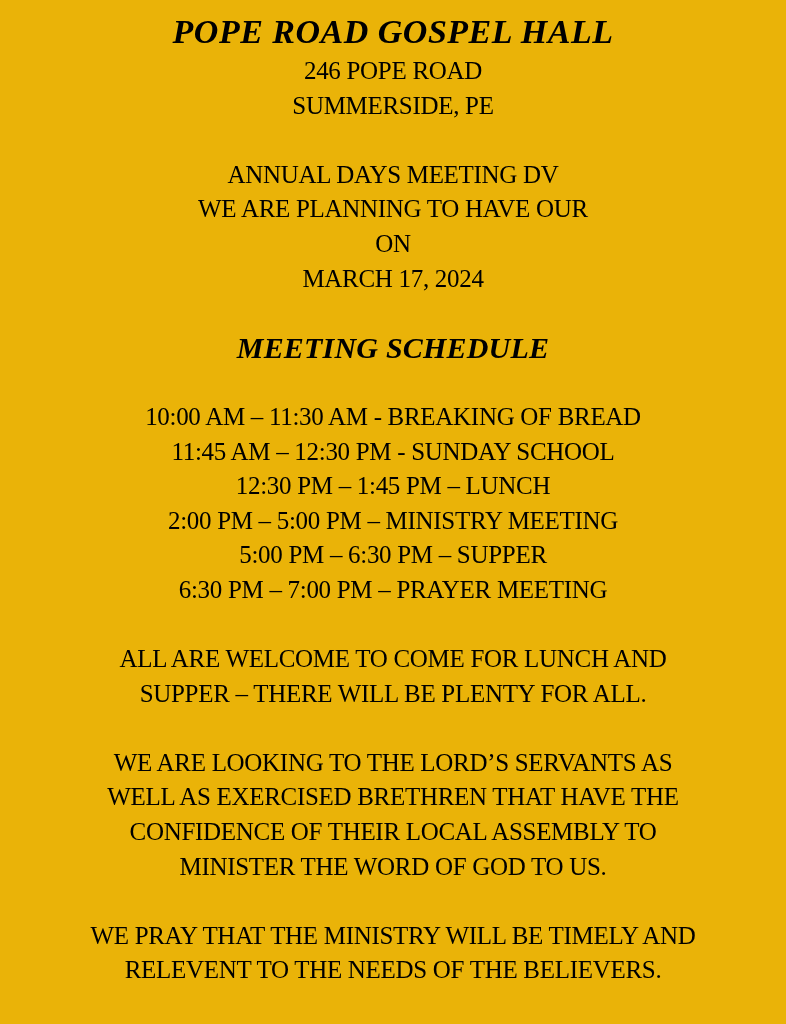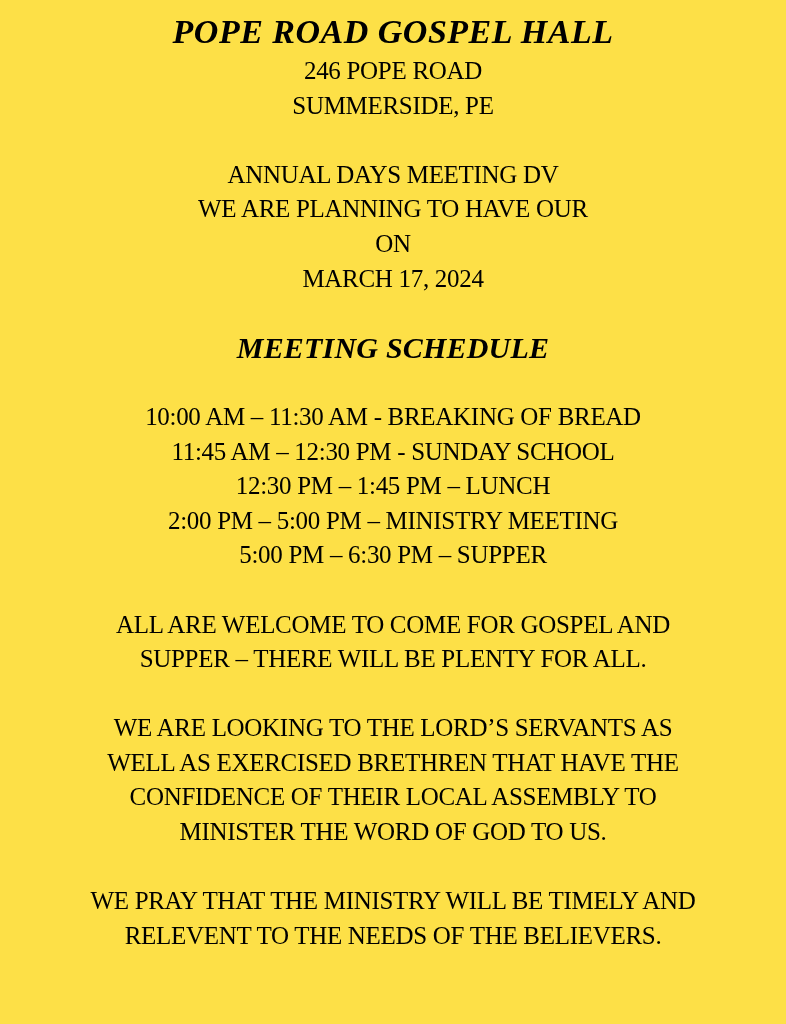--- a/index.html
+++ b/index.html
@@ -5,21 +5,21 @@
   html, body {
     margin: 0;
     padding: 0;
     background: #ffffff;
   }
   .page {
     width: 786px;
     height: 1024px;
     box-sizing: border-box;
     padding-top: 10px;
-    background: #fde047;
+    background: #eab308;
     color: #000000;
     font-family: "Liberation Serif", "DejaVu Serif", serif;
     text-align: center;
     overflow: hidden;
   }
   .line {
     font-size: 25px;
     line-height: 34.6px;
     white-space: nowrap;
     letter-spacing: -0.3px;
@@ -61,24 +61,25 @@
 
   <div class="line section-heading">MEETING SCHEDULE</div>
 
   <div class="spacer"></div>
 
   <div class="line">10:00 AM – 11:30 AM - BREAKING OF BREAD</div>
   <div class="line">11:45 AM – 12:30 PM - SUNDAY SCHOOL</div>
   <div class="line">12:30 PM – 1:45 PM – LUNCH</div>
   <div class="line">2:00 PM – 5:00 PM – MINISTRY MEETING</div>
   <div class="line">5:00 PM – 6:30 PM – SUPPER</div>
+  <div class="line">6:30 PM – 7:00 PM – PRAYER MEETING</div>
 
   <div class="spacer"></div>
 
-  <div class="line">ALL ARE WELCOME TO COME FOR GOSPEL AND</div>
+  <div class="line">ALL ARE WELCOME TO COME FOR LUNCH AND</div>
   <div class="line">SUPPER – THERE WILL BE PLENTY FOR ALL.</div>
 
   <div class="spacer"></div>
 
   <div class="line">WE ARE LOOKING TO THE LORD’S SERVANTS AS</div>
   <div class="line">WELL AS EXERCISED BRETHREN THAT HAVE THE</div>
   <div class="line">CONFIDENCE OF THEIR LOCAL ASSEMBLY TO</div>
   <div class="line">MINISTER THE WORD OF GOD TO US.</div>
 
   <div class="spacer"></div>

